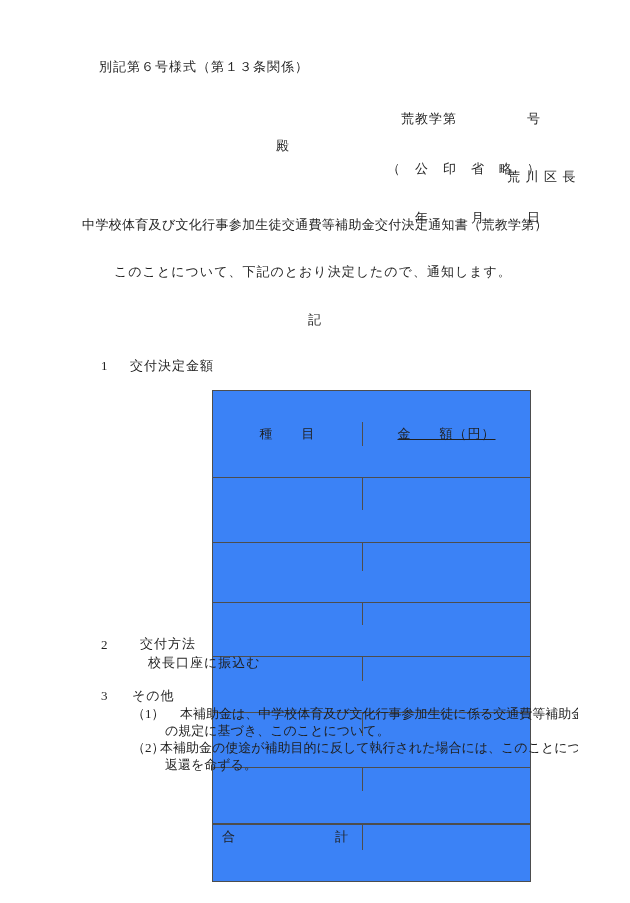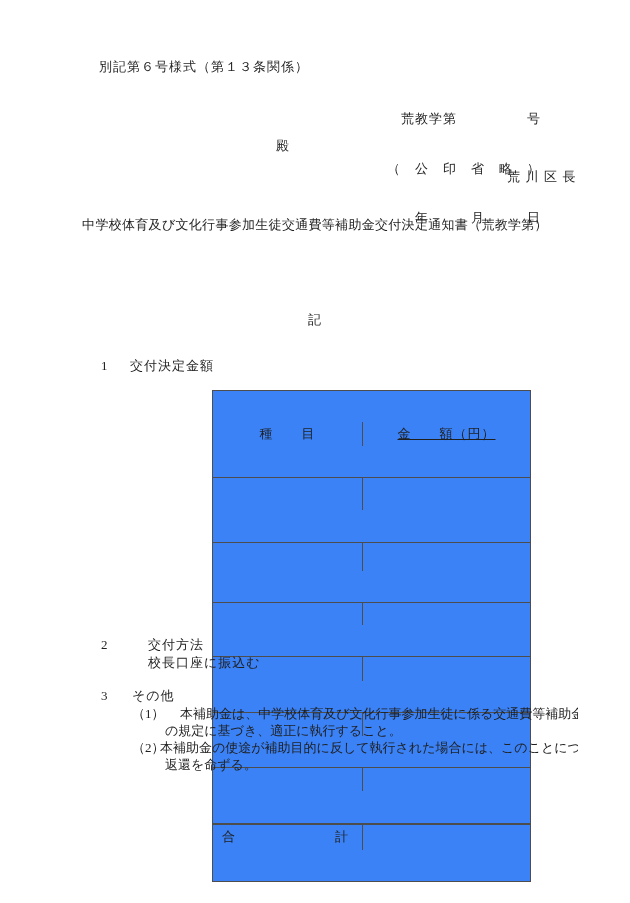--- a/index.html
+++ b/index.html
@@ -46,21 +46,21 @@
   .tr.row1  { height: 33px; }
   .tr.row2  { height: 29px; }
   .tr.row3  { height: 23px; }
   .tr.row4  { height: 25px; }
   .tr.row5  { height: 24px; }
   .tr.row6  { height: 24px; }
   .tr.total { height: 27px; }
   .total-cell { justify-content: space-between; padding: 0 13px 0 9px; }
 
   .s2-num  { left: 49px; top: 637px; }
-  .s2-head { left: 96px; top: 637px; }
+  .s2-head { left: 88px; top: 637px; font-family: Liberation Mono, monospace; }
   .s2-body { left: 80px; top: 655px; margin-left: 16px; }
 
   .s3-num  { left: 49px; top: 688px; }
   .s3-head { left: 80px; top: 688px; }
   .i1-marker { left: 80px;  top: 706px; letter-spacing: 0; }
   .i1-line1  { left: 108px; top: 706px; letter-spacing: 0; margin-left: 20px; }
   .i1-line2  { left: 113px; top: 723px; letter-spacing: 0; }
   .i2-marker { left: 80px;  top: 740px; letter-spacing: 0; }
   .i2-line1  { left: 108px; top: 740px; letter-spacing: 0; }
   .i2-line2  { left: 113px; top: 757px; letter-spacing: 0; }
@@ -77,20 +77,21 @@
     <div>（　公　印　省　略　）</div>
     <div>年　　　月　　　日</div>
   </div>
 
   <div class="abs addressee">殿</div>
 
   <div class="abs sender">荒川区長</div>
 
   <div class="abs doc-title">中学校体育及び文化行事参加生徒交通費等補助金交付決定通知書（荒教学第）</div>
 
+  <div class="abs intro">このことについて、下記のとおり決定したので、通知します。</div>
 
   <div class="abs ki-mark">記</div>
 
   <div class="abs s1-num">1</div>
   <div class="abs s1-head">交付決定金額</div>
 
   <div class="abs grant-table">
     <div class="tr head">
       <div class="td c1 center">種　　目</div>
       <div class="td c2 center">金　　額（円）</div>
@@ -130,19 +131,19 @@
 
   <div class="abs s2-num">2</div>
   <div class="abs s2-head">交付方法</div>
   <div class="abs s2-body">校長口座に振込む</div>
 
   <div class="abs s3-num">3</div>
   <div class="abs s3-head">その他</div>
 
   <div class="abs i1-marker">（1）</div>
   <div class="abs i1-line1">本補助金は、中学校体育及び文化行事参加生徒に係る交通費等補助金交付要綱</div>
-  <div class="abs i1-line2">の規定に基づき、適正に執行すること。</div>
+  <div class="abs i1-line2">の規定に基づき、このことについて。</div>
 
   <div class="abs i2-marker">（2）</div>
   <div class="abs i2-line1">本補助金の使途が補助目的に反して執行された場合には、このことについて</div>
   <div class="abs i2-line2">返還を命ずる。</div>
 
 </div>
 
 </body></html>

